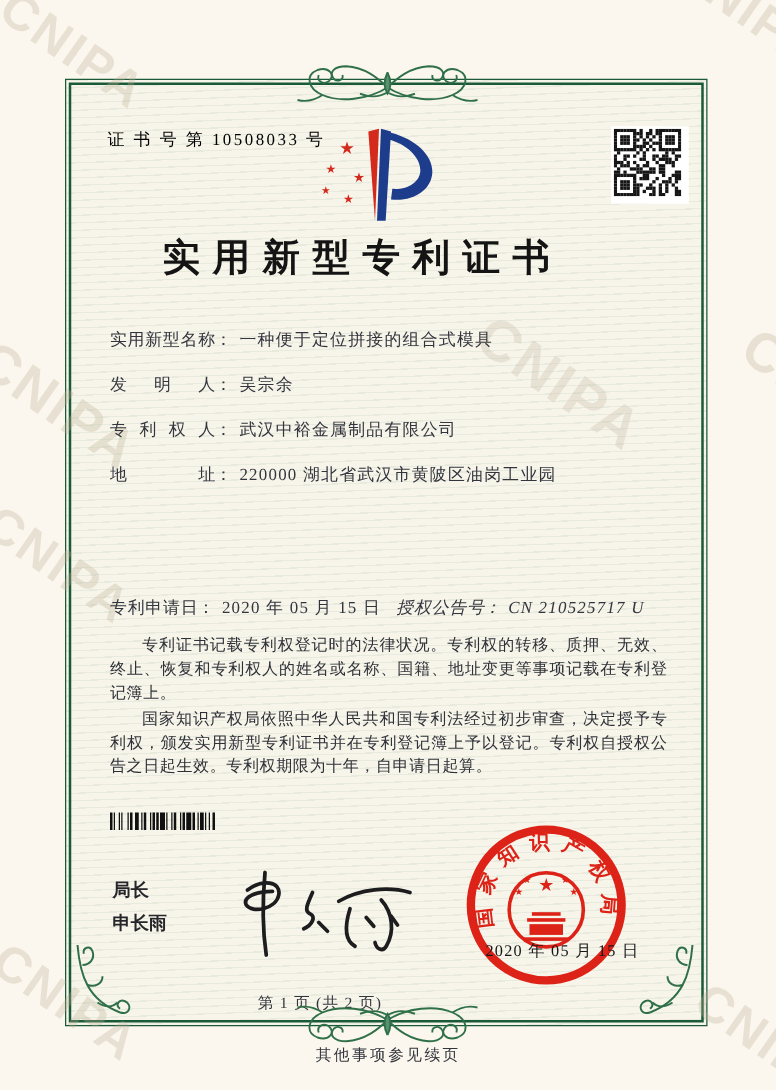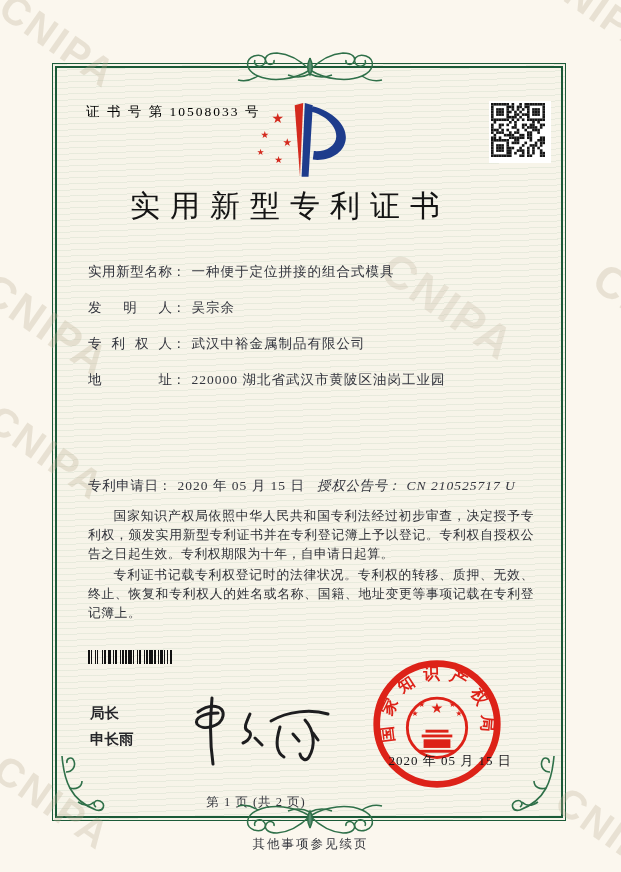--- a/index.html
+++ b/index.html
@@ -22,21 +22,21 @@
          border:2px solid #1b5a38;}
 
   .content{position:absolute;z-index:3;}
 
   .cert-line{left:86px;top:103px;font-size:13.5px;letter-spacing:2px;color:#000000;}
 
   .logo{left:252px;top:102px;width:96px;height:80px;}
 
   .qr{left:489px;top:101px;width:58px;height:58px;background:#ffffff;padding:2px;}
 
-  .title{left:52px;top:186px;width:476px;text-align:center;font-size:30px;font-weight:normal;
+  .title{left:52px;top:186px;width:476px;text-align:center;font-size:30px;font-weight:bold;
          letter-spacing:10px;color:#141414;}
 
   .fields{left:88px;top:254px;width:460px;font-size:13.5px;color:#33353e;}
   .frow{height:36px;line-height:36px;white-space:nowrap;}
   .flabel{display:inline-block;width:84px;text-align:justify;text-align-last:justify;
           vertical-align:top;}
   .fcolon{display:inline-block;margin-right:6px;}
   .fvalue{letter-spacing:1px;}
 
   .grant-row{left:88px;top:477px;width:470px;font-size:13.5px;color:#33353e;white-space:nowrap;}
@@ -413,22 +413,22 @@
   <div class="content grant-row" style="position:absolute;">
     <span>
       <span class="flabel" style="width:70px;">专利申请日</span><span class="fcolon">：</span><span class="fvalue">2020 年 05 月 15 日</span>
     </span>
     <span class="grant-col2">
       <span class="flabel" style="width:70px;">授权公告号</span><span class="fcolon">：</span><span class="fvalue">CN 210525717 U</span>
     </span>
   </div>
 
   <div class="content paras">
+    <p>专利证书记载专利权登记时的法律状况。专利权的转移、质押、无效、终止、恢复和专利权人的姓名或名称、国籍、地址变更等事项记载在专利登记簿上。</p>
     <p>国家知识产权局依照中华人民共和国专利法经过初步审查，决定授予专利权，颁发实用新型专利证书并在专利登记簿上予以登记。专利权自授权公告之日起生效。专利权期限为十年，自申请日起算。</p>
-    <p>专利证书记载专利权登记时的法律状况。专利权的转移、质押、无效、终止、恢复和专利权人的姓名或名称、国籍、地址变更等事项记载在专利登记簿上。</p>
   </div>
 
   <div class="content barcode" id="barcode"><span style="width:2px;background:#111"></span><span style="width:1px;background:transparent"></span><span style="width:1px;background:#111"></span><span style="width:3px;background:transparent"></span><span style="width:1px;background:#111"></span><span style="width:1px;background:transparent"></span><span style="width:1px;background:#111"></span><span style="width:4px;background:transparent"></span><span style="width:1px;background:#111"></span><span style="width:1px;background:transparent"></span><span style="width:2px;background:#111"></span><span style="width:2px;background:transparent"></span><span style="width:3px;background:#111"></span><span style="width:2px;background:transparent"></span><span style="width:1px;background:#111"></span><span style="width:1px;background:transparent"></span><span style="width:2px;background:#111"></span><span style="width:3px;background:transparent"></span><span style="width:1px;background:#111"></span><span style="width:1px;background:transparent"></span><span style="width:2px;background:#111"></span><span style="width:1px;background:transparent"></span><span style="width:2px;background:#111"></span><span style="width:1px;background:transparent"></span><span style="width:4px;background:#111"></span><span style="width:1px;background:transparent"></span><span style="width:1px;background:#111"></span><span style="width:3px;background:transparent"></span><span style="width:1px;background:#111"></span><span style="width:1px;background:transparent"></span><span style="width:2px;background:#111"></span><span style="width:3px;background:transparent"></span><span style="width:1px;background:#111"></span><span style="width:1px;background:transparent"></span><span style="width:2px;background:#111"></span><span style="width:1px;background:transparent"></span><span style="width:4px;background:#111"></span><span style="width:1px;background:transparent"></span><span style="width:2px;background:#111"></span><span style="width:2px;background:transparent"></span><span style="width:1px;background:#111"></span><span style="width:1px;background:transparent"></span><span style="width:3px;background:#111"></span><span style="width:1px;background:transparent"></span><span style="width:1px;background:#111"></span><span style="width:2px;background:transparent"></span><span style="width:1px;background:#111"></span><span style="width:2px;background:transparent"></span><span style="width:2px;background:#111"></span><span style="width:1px;background:transparent"></span></div>
 
   <div class="content officer">
     <div>局长</div>
     <div>申长雨</div>
   </div>
 
   <svg class="content signature" viewBox="0 0 168 84">

